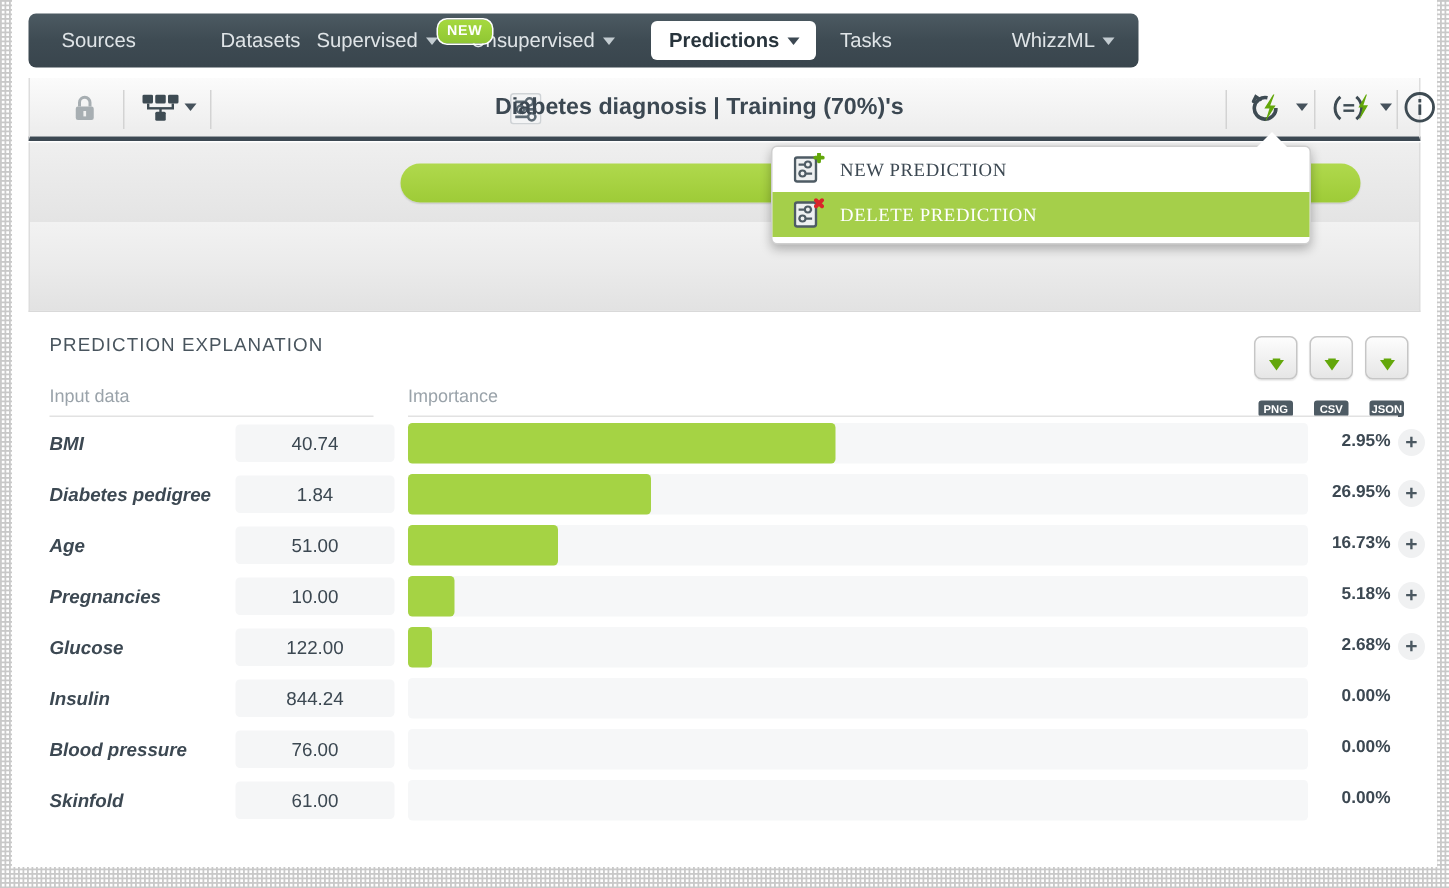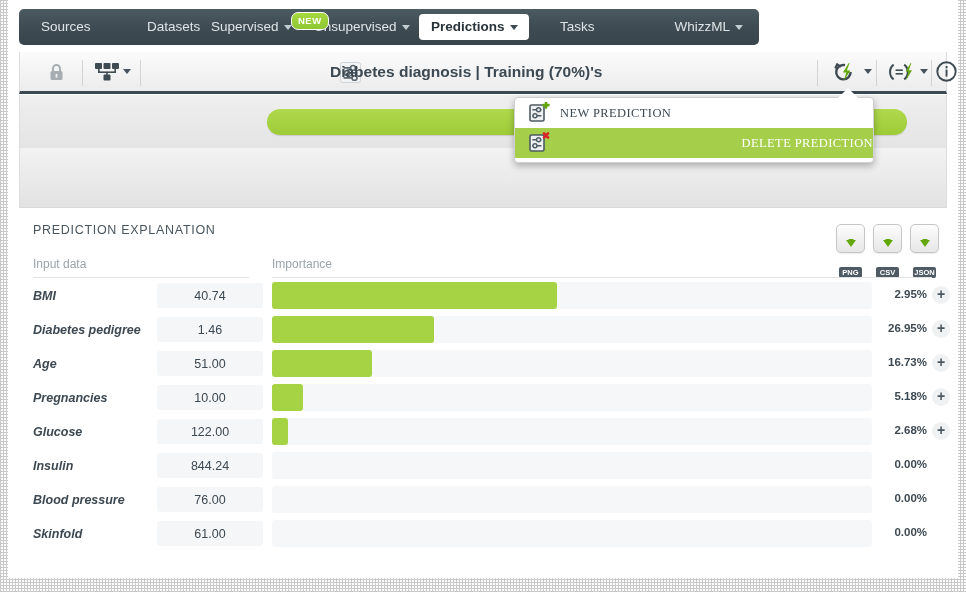--- a/index.html
+++ b/index.html
@@ -104,21 +104,21 @@
   }
   .menu-arrow {
     position: absolute; left: 830px; top: 88px; width: 0; height: 0;
     border-left: 10px solid transparent; border-right: 10px solid transparent;
     border-bottom: 10px solid #ffffff; z-index: 51;
   }
   .menu-item {
     height: 30px; display: flex; align-items: center;
     font-size: 12.5px; letter-spacing: .4px; color: #3c4852; padding-left: 14px;
   }
-  .menu-item.sel { background: #a5cf4a; color: #ffffff; justify-content: space-between; }
+  .menu-item.sel { background: #a5cf4a; color: #ffffff; }
   .menu-ico { width: 22px; height: 22px; margin-right: 9px; position: relative; flex: 0 0 auto; }
 
   
   .panel { position: absolute; left: 11px; top: 208px; width: 928px; height: 362px; background: #ffffff; }
   .panel-title {
     position: absolute; left: 14px; top: 15px;
     font-size: 12.5px; color: #49555e; letter-spacing: .7px;
   }
   .dl-btns { position: absolute; right: 8px; top: 16px; display: flex; gap: 8px; }
   .dl-btn {
@@ -186,21 +186,21 @@
 
 <div id="page">
 
   <div class="navwrap">
     <div class="navbar">
       <div id="nav-items">
           <div class="navitem" style="left: 22px;"><span>Sources</span></div>
           <div class="navitem" style="left: 104px; margin-left: 24px;"><span>Datasets</span></div>
           <div class="navitem" style="left: 192px;"><span>Supervised</span><span class="caret"></span></div>
           <div class="navitem" style="left: 295px;"><span>Unsupervised</span><span class="caret"></span></div>
-          <div class="navitem active" style="left: 400px; padding-left: 12px;"><span>Predictions</span><span class="caret"></span></div>
+          <div class="navitem active" style="left: 415px; padding-left: 12px;"><span>Predictions</span><span class="caret"></span></div>
           <div class="navitem" style="left: 541px;"><span>Tasks</span></div>
         </div>
       <div class="newbadge">NEW</div>
       <div class="navitem" style="right:16px;left:auto;">
         <span>WhizzML</span><span class="caret"></span>
       </div>
     </div>
   </div>
 
   <div class="toolbar">
@@ -334,21 +334,21 @@
           <div class="r-label">BMI</div>
           <div class="r-value">40.74</div>
           <div class="r-track">
             <div class="r-bar" style="width: 285.2px; background: rgb(165, 211, 68);"></div>
           </div>
           <div class="r-pct">2.95%</div>
           <div class="r-plus">+</div>
         </div>
         <div class="row">
           <div class="r-label">Diabetes pedigree</div>
-          <div class="r-value">1.46</div>
+          <div class="r-value">1.84</div>
           <div class="r-track">
             <div class="r-bar" style="width: 161.7px; background: rgb(165, 211, 68);"></div>
           </div>
           <div class="r-pct">26.95%</div>
           <div class="r-plus">+</div>
         </div>
         <div class="row">
           <div class="r-label">Age</div>
           <div class="r-value">51.00</div>
           <div class="r-track">

